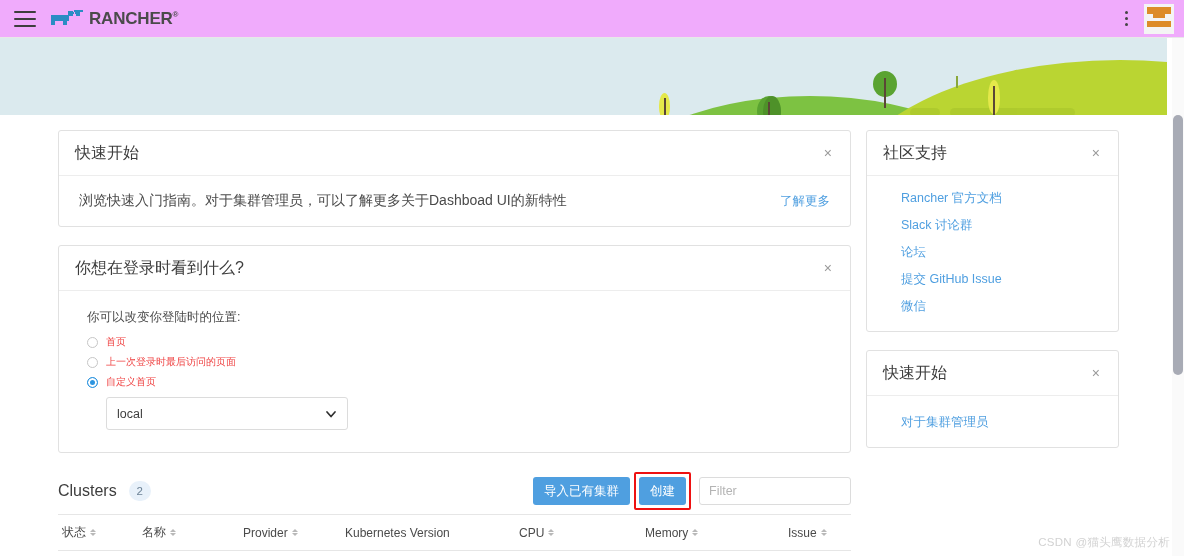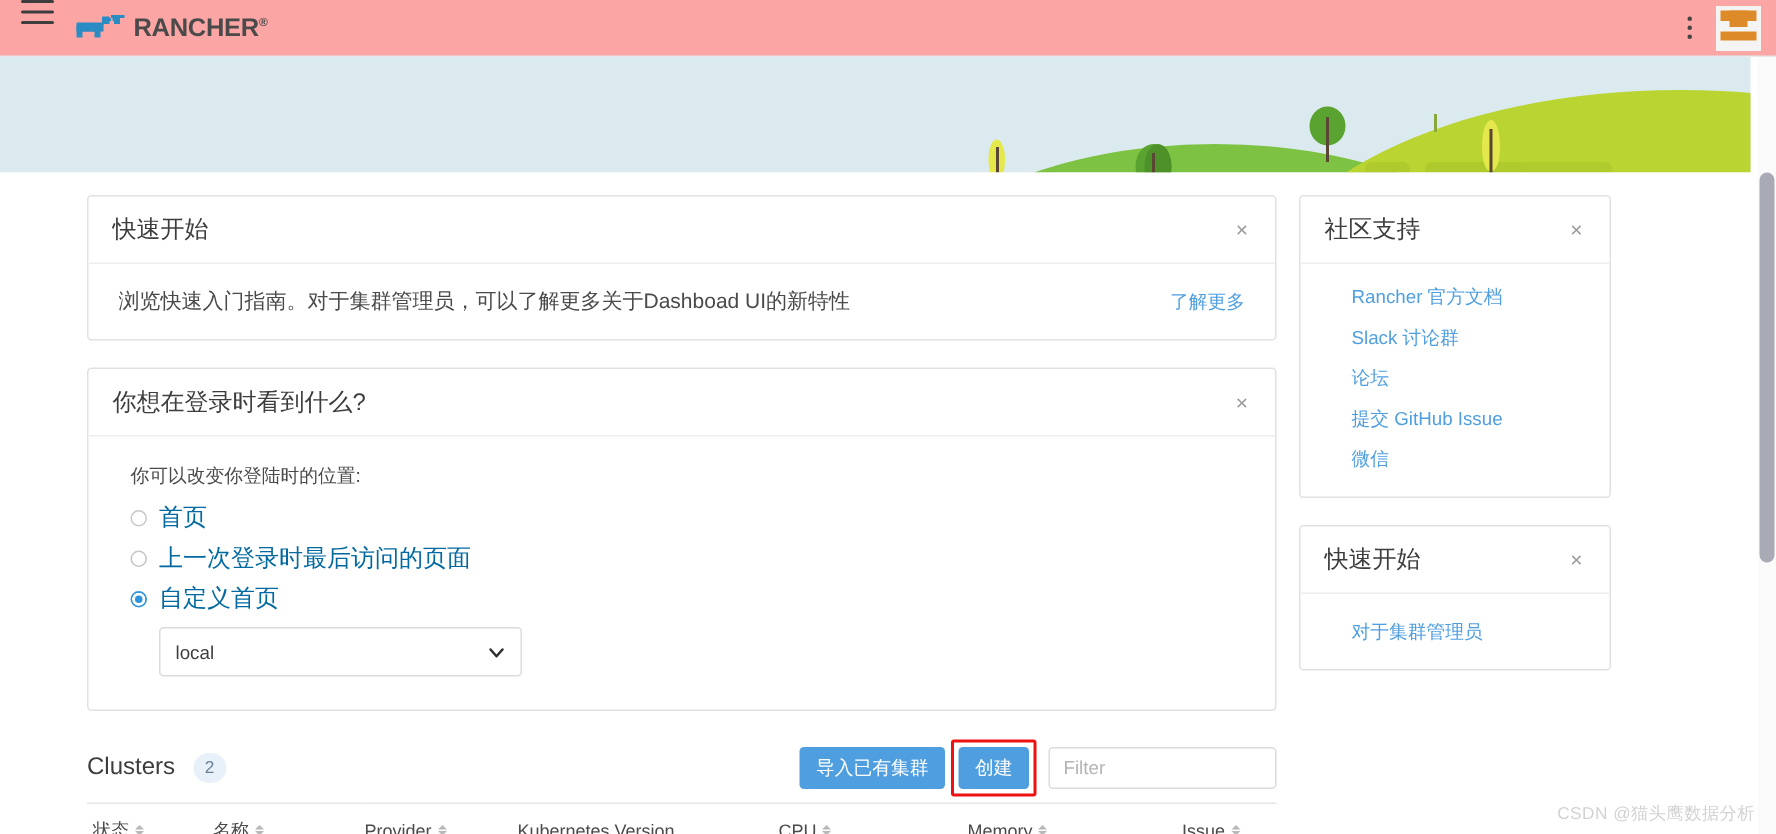--- a/index.html
+++ b/index.html
@@ -7,22 +7,22 @@
     width: 1184px; height: 556px;
     font-family: "Liberation Sans", "DejaVu Sans", sans-serif;
     background: #ffffff;
     overflow: hidden;
   }
   .page { position: relative; width: 1184px; height: 556px; }
 
   
   .topbar {
     position: absolute; top: 0; left: 0; width: 1184px; height: 38px;
-    background: #fca5a5; border-bottom: 1px solid #e8e8e8;
-    display: flex; 
+    background: #f0abfc; border-bottom: 1px solid #e8e8e8;
+    display: flex; align-items: center;
   }
   .hamburger {
     width: 22px; height: 16px; margin-left: 14px; margin-right: 14px;
     display: flex; flex-direction: column; justify-content: space-between;
     cursor: pointer;
   }
   .hamburger span { display: block; height: 2px; background: #3d3d3d; border-radius: 1px; }
 
   .logo { display: flex; align-items: center; gap: 5px; cursor: pointer; }
   .logo-mark { width: 34px; height: 17px; }
@@ -69,21 +69,21 @@
     position: absolute; right: 1px; top: 77px; width: 10px; height: 260px;
     background: #a8abb5; border-radius: 5px; cursor: pointer;
   }
 
   
   .content {
     position: absolute; top: 115px; left: 0; width: 1167px; height: 441px;
     background: #ffffff;
   }
   .col-left { position: absolute; left: 58px; top: 15px; width: 793px; }
-  .col-right { position: absolute; left: 866px; top: 15px; width: 208px; }
+  .col-right { position: absolute; left: 866px; top: 15px; width: 253px; }
 
   .card {
     background: #fff; border: 1px solid #e1e1e1; border-radius: 3px; margin-bottom: 18px;
   }
   .card-head {
     height: 45px; display: flex; align-items: center; padding: 0 16px;
     border-bottom: 1px solid #ededed;
   }
   .card-title { font-size: 16px; color: #3d3d3d; }
   .card-close {
@@ -97,21 +97,21 @@
   .link { color: #4f9fe0; font-size: 12.5px; text-decoration: none; cursor: pointer; }
 
   .subtle-label { font-size: 12.5px; color: #4a4a4a; margin-bottom: 9px; }
 
   .radio-row { display: flex; align-items: center; margin-bottom: 6px; cursor: pointer; }
   .radio {
     width: 11px; height: 11px; border-radius: 50%; border: 1px solid #c6c6c6;
     background: #fff; margin-right: 8px; flex: none;
   }
   .radio.checked { border-color: #2d95e0; background: #2d95e0; box-shadow: inset 0 0 0 2px #fff; }
-  .radio-label { font-size: 16px; color: #0369a1; }
+  .radio-label { font-size: 10px; color: #ef4444; }
 
   .select {
     margin-top: 8px; margin-left: 19px; width: 242px; height: 33px;
     border: 1px solid #dcdcdc; border-radius: 3px; background: #fff;
     display: flex; align-items: center; padding: 0 10px; cursor: pointer; text-align: center;
   }
   .select-value { font-size: 12.5px; color: #3d3d3d; }
   .chev { margin-left: auto; width: 12px; height: 12px; }
 
   .links-card .card-body { padding: 14px 20px 16px 34px; }

